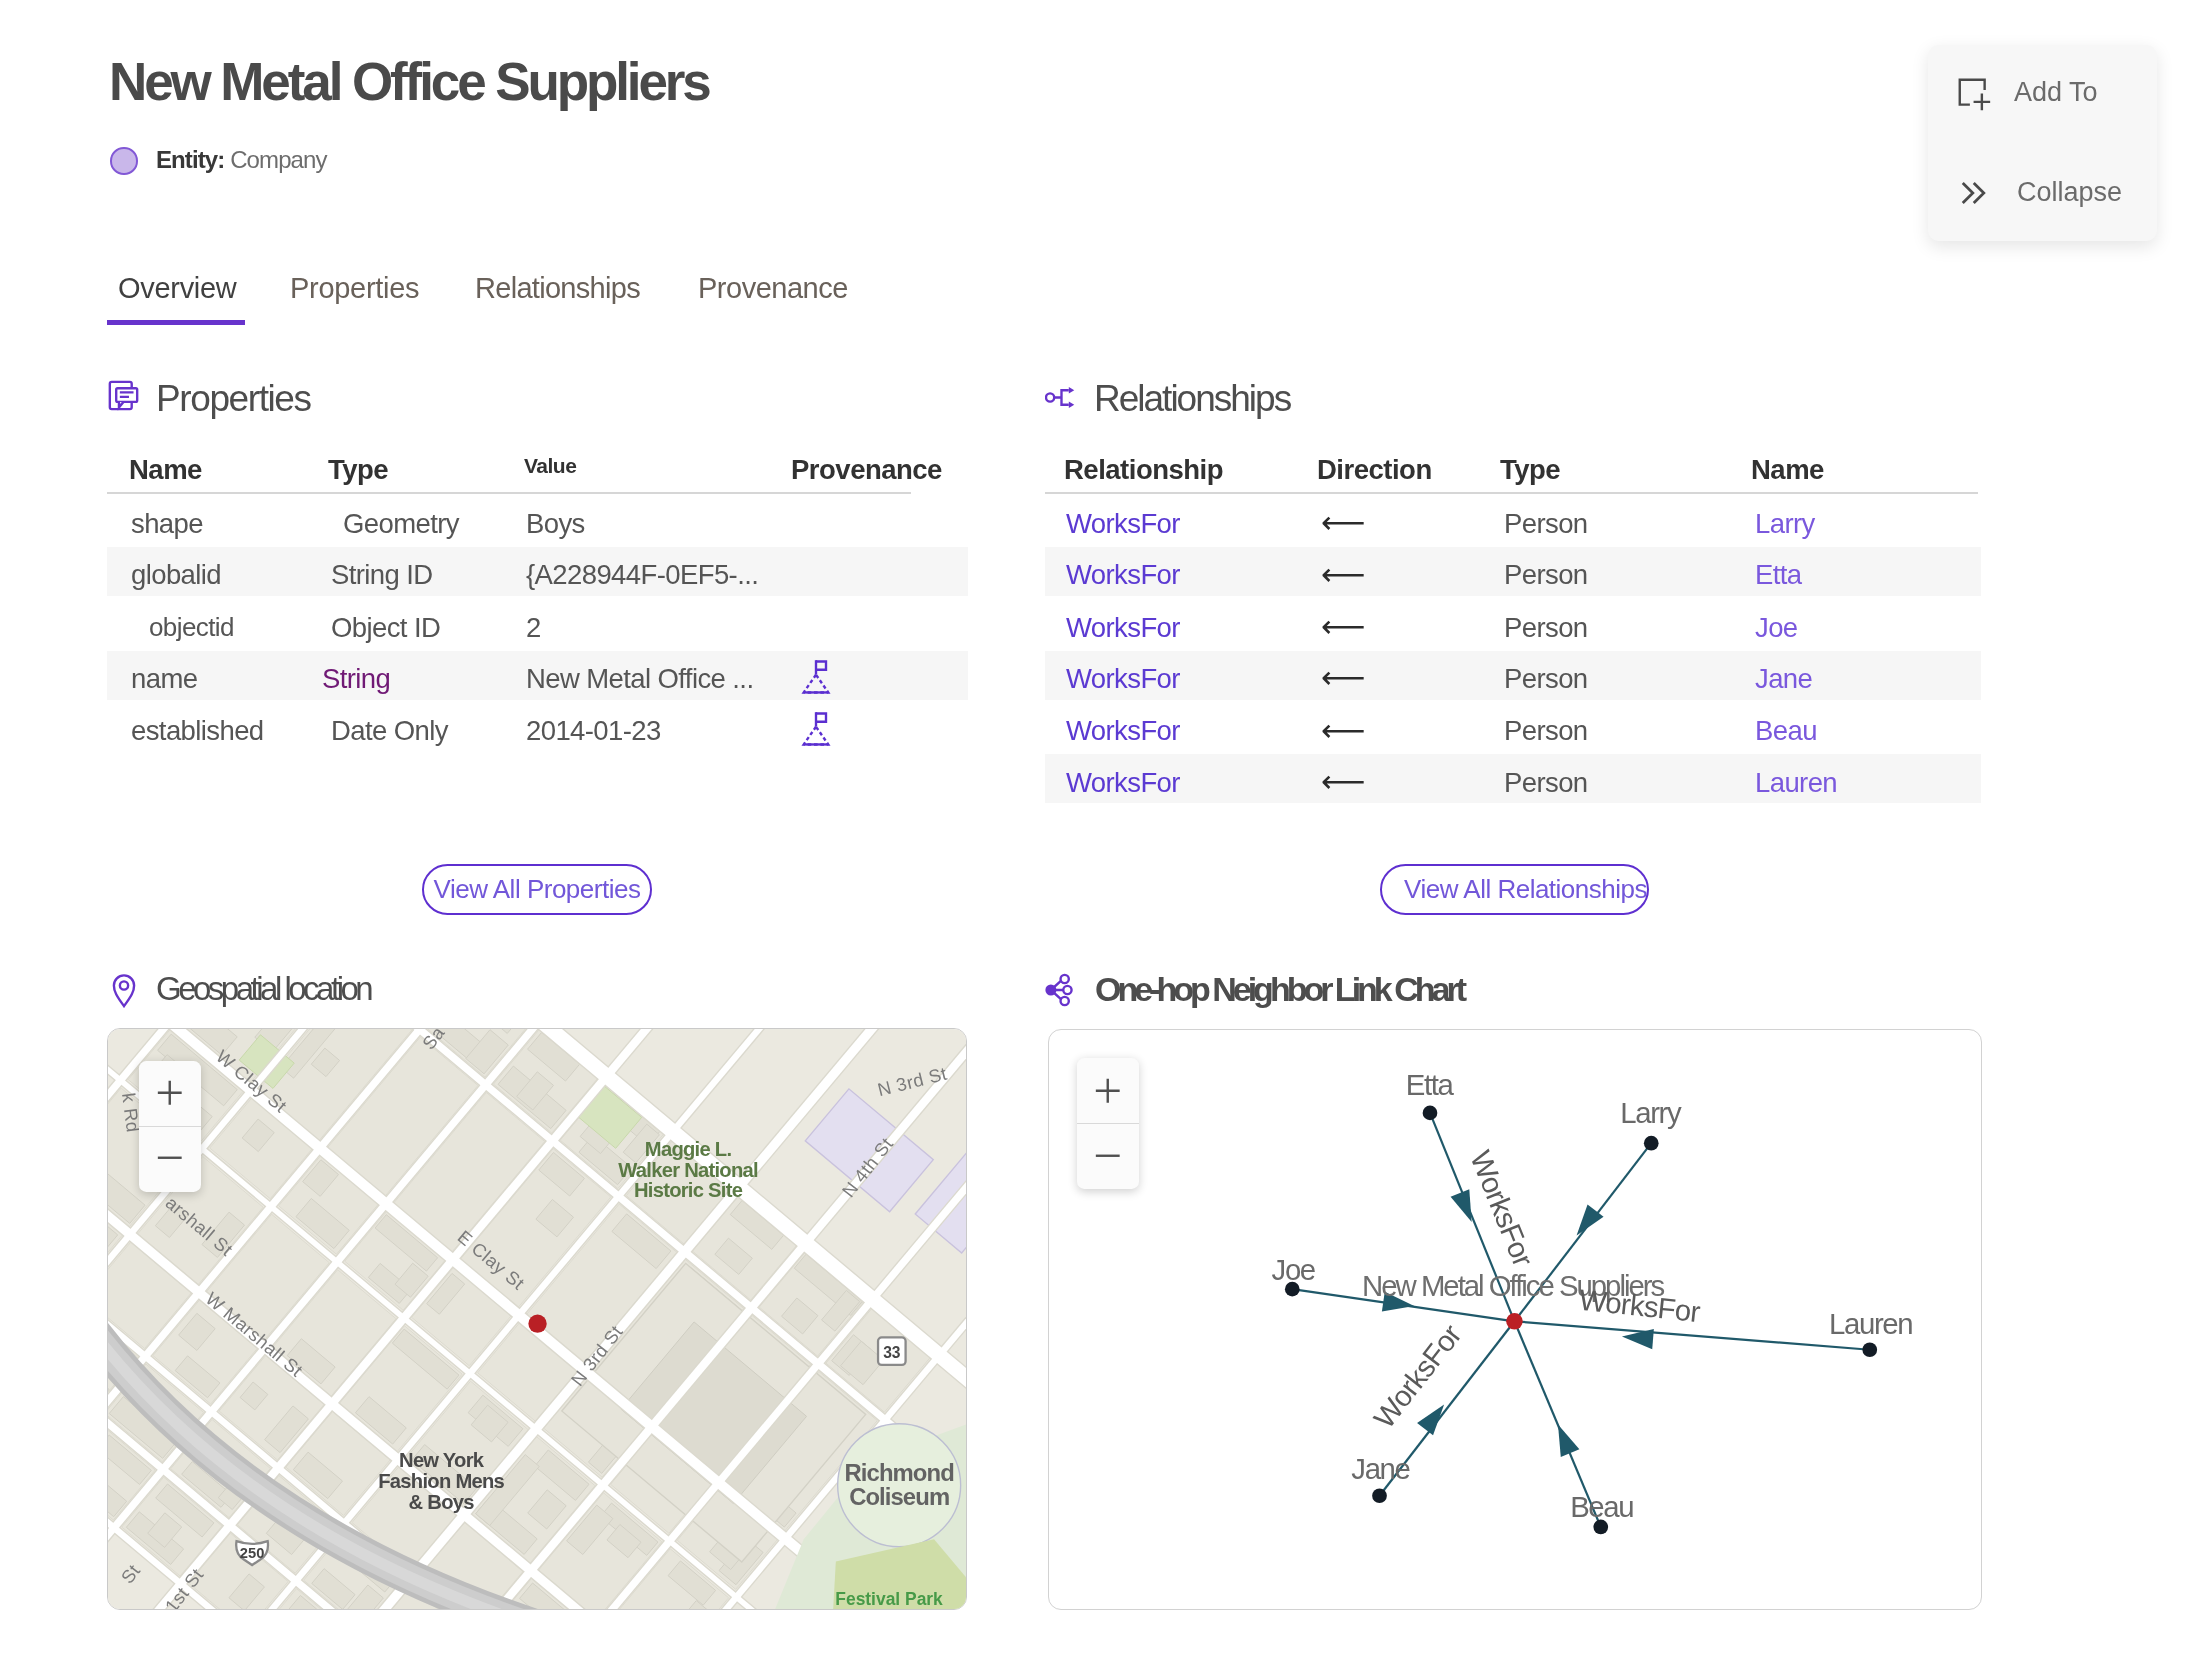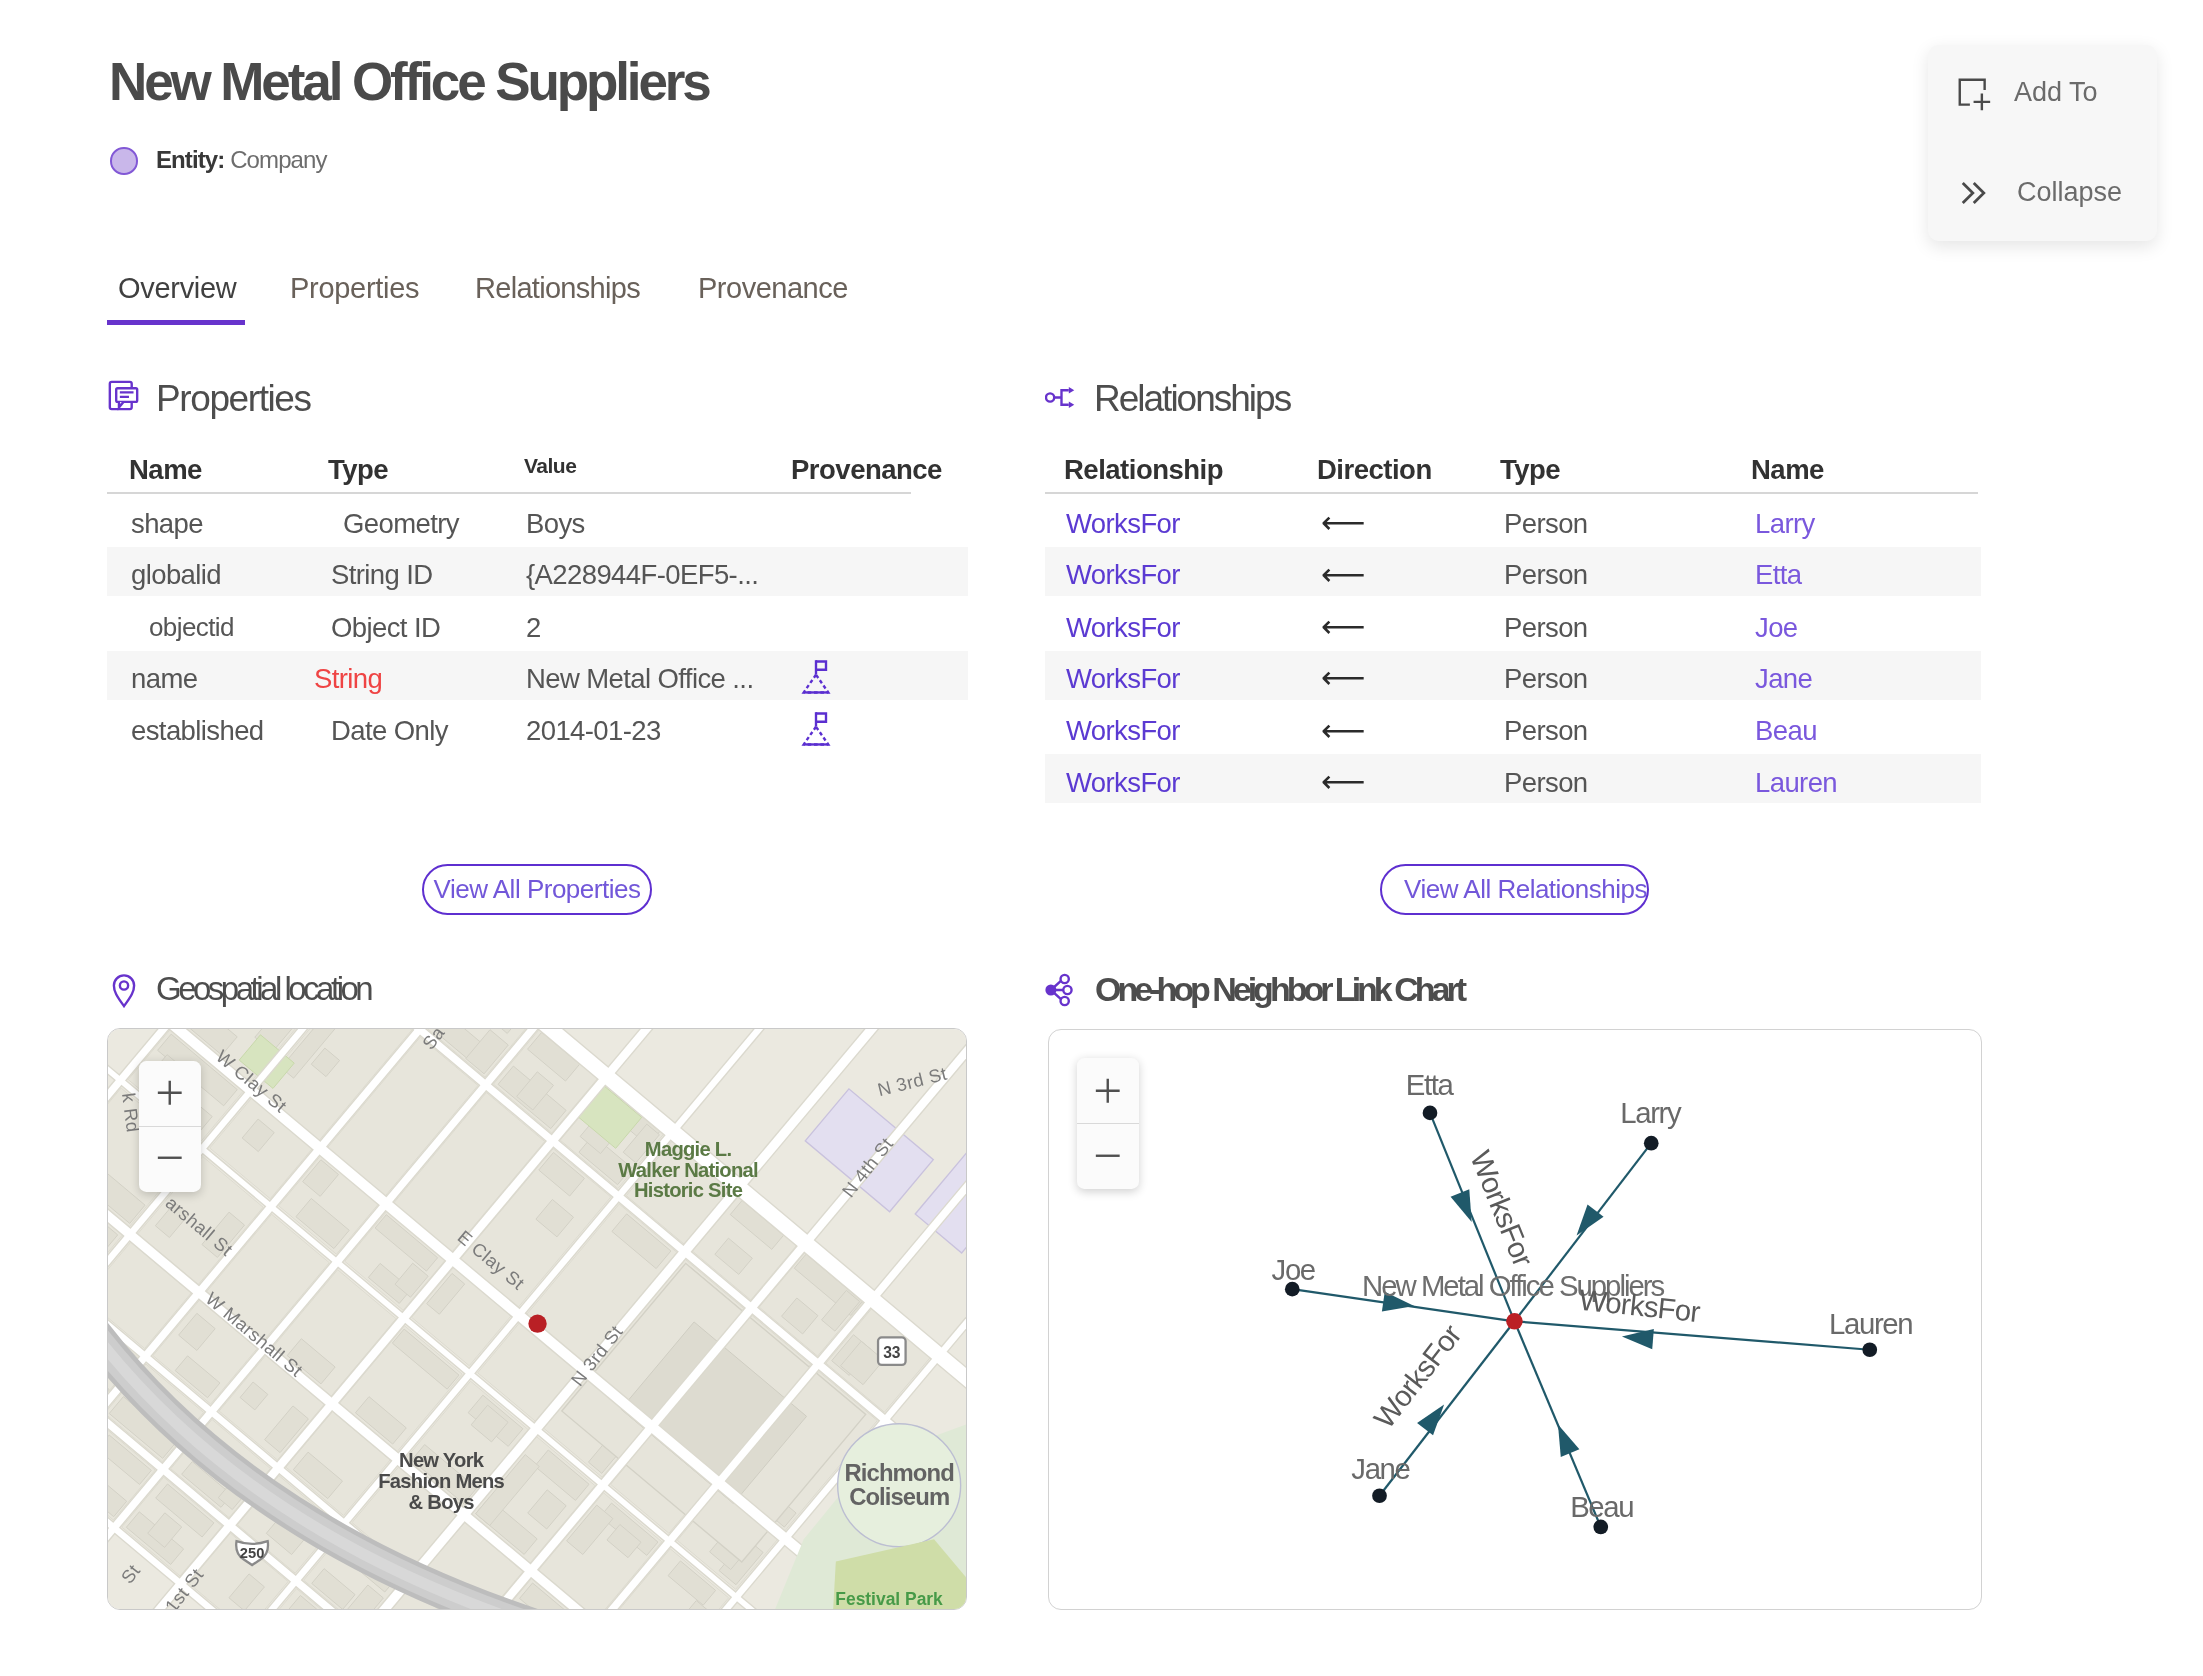--- a/index.html
+++ b/index.html
@@ -53,21 +53,21 @@
 
 <div class="abs" style="left:131px; top:559px; font-size:27.5px; letter-spacing:-0.6px; color:#555555;">globalid</div>
 <div class="abs" style="left:331px; top:559px; font-size:27.5px; letter-spacing:-0.6px; color:#555555;">String ID</div>
 <div class="abs" style="left:526px; top:559px; font-size:27.5px; letter-spacing:-0.6px; color:#555555;">{A228944F-0EF5-...</div>
 
 <div class="abs" style="left:149px; top:612px; font-size:26px; letter-spacing:-0.6px; color:#555555;">objectid</div>
 <div class="abs" style="left:331px; top:612px; font-size:27.5px; letter-spacing:-0.6px; color:#555555;">Object ID</div>
 <div class="abs" style="left:526px; top:612px; font-size:27.5px; letter-spacing:-0.6px; color:#555555;">2</div>
 
 <div class="abs" style="left:131px; top:663px; font-size:27.5px; letter-spacing:-0.6px; color:#555555;">name</div>
-<div class="abs" style="left:314px; top:663px; font-size:27.5px; letter-spacing:-0.6px; color:#ef4444;">String</div>
+<div class="abs" style="left:322px; top:663px; font-size:27.5px; letter-spacing:-0.6px; color:#701a75;">String</div>
 <div class="abs" style="left:526px; top:663px; font-size:27.5px; letter-spacing:-0.6px; color:#555555;">New Metal Office ...</div>
 
 <div class="abs" style="left:131px; top:715px; font-size:27.5px; letter-spacing:-0.6px; color:#555555;">established</div>
 <div class="abs" style="left:331px; top:715px; font-size:27.5px; letter-spacing:-0.6px; color:#555555;">Date Only</div>
 <div class="abs" style="left:526px; top:715px; font-size:27.5px; letter-spacing:-0.6px; color:#555555;">2014-01-23</div>
 
 <svg class="abs" style="left:801px; top:658px;" width="30" height="38" viewBox="0 0 33 41" fill="none" stroke="#5b2fd0" stroke-width="2.6">
   <path d="M16.5 2 v16"></path>
   <path d="M16.5 3.5 h11 v9 h-11"></path>
   <path d="M16.5 18 L3 37.5 h27 Z" stroke-dasharray="4 3"></path>

